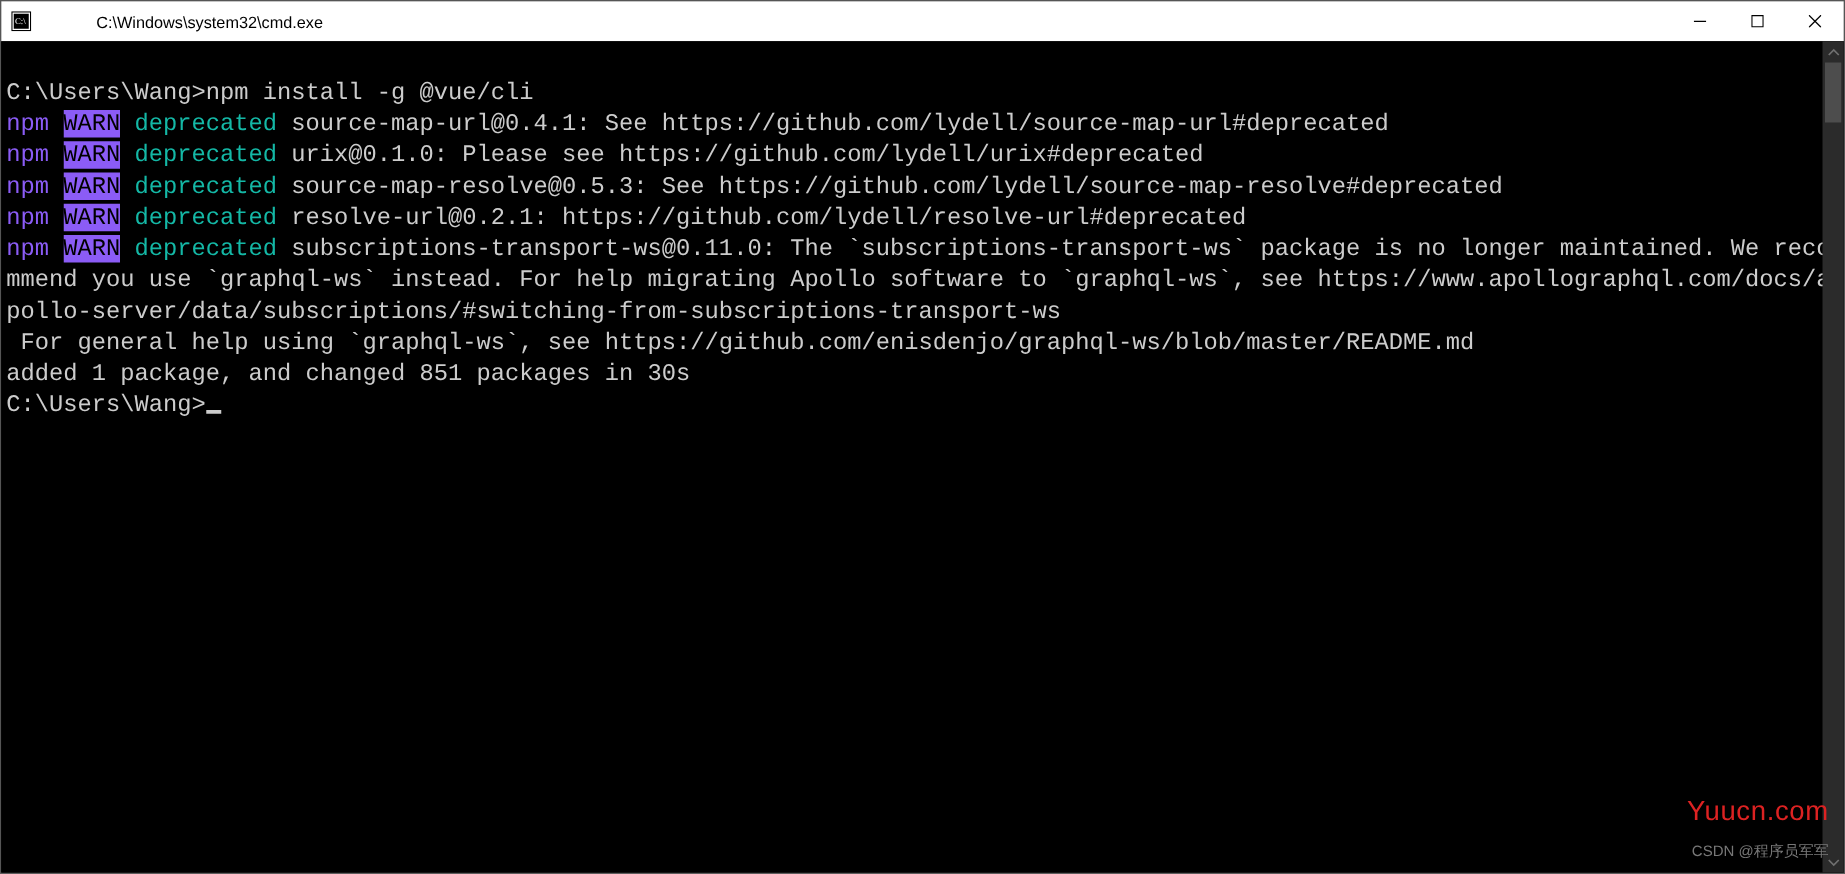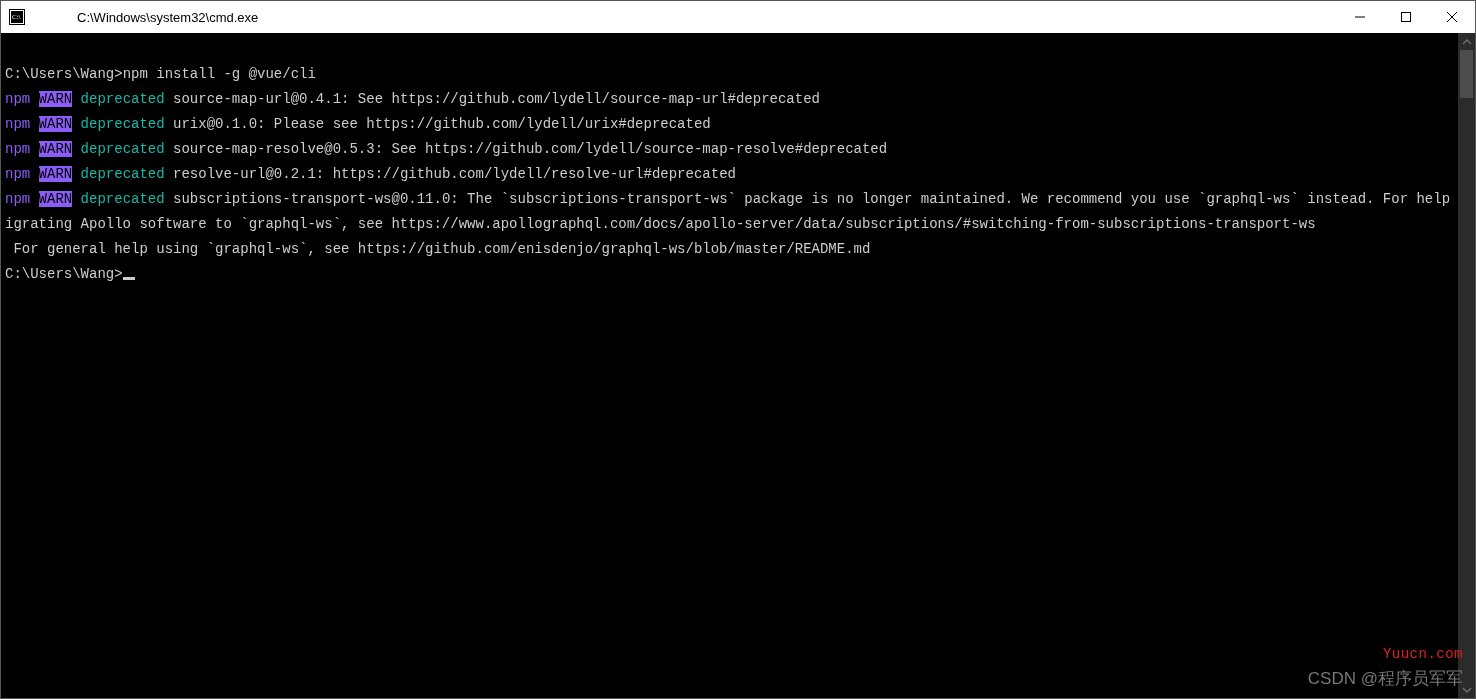--- a/index.html
+++ b/index.html
@@ -4,31 +4,31 @@
   <style>
     * { margin: 0; padding: 0; box-sizing: border-box; }
     html, body { width: 1476px; height: 699px; overflow: hidden; font-family: "Segoe UI", Tahoma, sans-serif; background: #fff;}
     .window { width: 1476px; height: 699px; display: flex; flex-direction: column; border: 1px solid #555; background:#000; position: relative;}
     .titlebar { height: 32px; background: #ffffff; color: #000; display: flex; align-items: center; font-size: 13px; }
     .titlebar .appicon { width: 16px; height: 16px; margin: 0 8px 0 8px; display:flex; align-items:center; justify-content:center; }
     .titlebar .title { flex: 0 1 auto; white-space: nowrap; margin-left: 44px; }
     .titlebar .spacer { flex: 1 1 auto; }
     .winbtn { width: 46px; height: 32px; display:flex; align-items:center; justify-content:center; color:#000; }
     .winbtn svg { width: 10px; height: 10px; stroke: currentColor; stroke-width:1; fill:none; }
-    .terminal { flex: 1 1 auto; background: #000000; color: #cccccc; font-family: "NSimSun","SimSun","MS Gothic","Consolas","Courier New", monospace; font-size: 14px; line-height: 25px; padding: 4px 0 0 4px; white-space: pre-wrap; word-break: break-all; overflow: hidden; position: relative;}
+    .terminal { flex: 1 1 auto; background: #000000; color: #cccccc; font-family: "NSimSun","SimSun","MS Gothic","Consolas","Courier New", monospace; font-size: 19px; line-height: 25px; padding: 4px 0 0 4px; white-space: pre-wrap; word-break: break-all; overflow: hidden; position: relative;}
     .scrollbar { position:absolute; right:0; top:32px; bottom:0; width:17px; background:#2b2b2b; display:flex; flex-direction:column; }
     .sb-btn { height:17px; display:flex; align-items:center; justify-content:center; color:#707070;}
     .sb-track { flex:1; position:relative; }
     .sb-thumb { position:absolute; left:2px; right:2px; top:0; height: 48px; background:#4d4d4d; }
     .npm { color:#8b5cf6; }
     .warn-badge { background:#8b5cf6; color:#000000; }
     .deprecated { color:#14b8a6; }
     .cursor { display:inline-block; width: 12px; height: 3px; background:#cccccc; vertical-align: -2px; }
-    .watermark1 { position:absolute; right:12px; bottom:36px; color:#dd2222; font-family: Liberation Mono, monospace; font-size:14px; font-weight: 400; letter-spacing: .5px;}
-    .watermark2 { position:absolute; right:12px; bottom:8px; color:#777; font-family: "Microsoft YaHei", Arial, sans-serif; font-size:17px; }
+    .watermark1 { position:absolute; right:12px; bottom:36px; color:#dd2222; font-family: Liberation Sans, sans-serif; font-size:22px; font-weight: 400; letter-spacing: .5px;}
+    .watermark2 { position:absolute; right:12px; bottom:8px; color:#777; font-family: "Microsoft YaHei", Arial, sans-serif; font-size:12px; }
     .termline { display:block; }
   </style>
 </head>
 <body>
 
 <div class="window">
   <div class="titlebar">
     <span class="appicon">
       <svg viewBox="0 0 16 16">
           <rect x="0" y="0" width="16" height="16" fill="#000"></rect>
@@ -51,21 +51,21 @@
       </div>
     <div class="winbtn close">
         <svg viewBox="0 0 10 10">
           <line x1="0" y1="0" x2="10" y2="10"></line>
           <line x1="10" y1="0" x2="0" y2="10"></line>
         </svg>
       </div>
   </div>
 
   <div class="terminal"><span class="termline"> </span><span class="termline"><span>C:\Users\Wang&gt;</span><span>npm install -g @vue/cli</span></span><span class="termline"><span class="npm">npm </span><span class="warn-badge">WARN</span><span class="deprecated"> deprecated</span><span> source-map-url@0.4.1: See https://github.com/lydell/source-map-url#deprecated</span></span><span class="termline"><span class="npm">npm </span><span class="warn-badge">WARN</span><span class="deprecated"> deprecated</span><span> urix@0.1.0: Please see https://github.com/lydell/urix#deprecated</span></span><span class="termline"><span class="npm">npm </span><span class="warn-badge">WARN</span><span class="deprecated"> deprecated</span><span> source-map-resolve@0.5.3: See https://github.com/lydell/source-map-resolve#deprecated</span></span><span class="termline"><span class="npm">npm </span><span class="warn-badge">WARN</span><span class="deprecated"> deprecated</span><span> resolve-url@0.2.1: https://github.com/lydell/resolve-url#deprecated</span></span><span class="termline"><span class="npm">npm </span><span class="warn-badge">WARN</span><span class="deprecated"> deprecated</span><span> subscriptions-transport-ws@0.11.0: The `subscriptions-transport-ws` package is no longer maintained. We recommend you use `graphql-ws` instead. For help migrating Apollo software to `graphql-ws`, see https://www.apollographql.com/docs/apollo-server/data/subscriptions/#switching-from-subscriptions-transport-ws
- For general help using `graphql-ws`, see https://github.com/enisdenjo/graphql-ws/blob/master/README.md</span></span><span class="termline"></span><span class="termline"></span><span class="termline"><span>C:\Users\Wang&gt;</span><span class="cursor"></span></span></div>
+ For general help using `graphql-ws`, see https://github.com/enisdenjo/graphql-ws/blob/master/README.md</span></span><span class="termline"></span><span class="termline">added 1 package, and changed 851 packages in 30s</span><span class="termline"></span><span class="termline"><span>C:\Users\Wang&gt;</span><span class="cursor"></span></span></div>
 
   <div class="scrollbar">
     <div class="sb-btn">
         <svg width="10" height="10" viewBox="0 0 10 10">
           <polyline points="1,7 5,3 9,7" fill="none" stroke="#707070" stroke-width="1.4"></polyline>
         </svg>
       </div>
     <div class="sb-track">
       <div class="sb-thumb"></div>
     </div>

